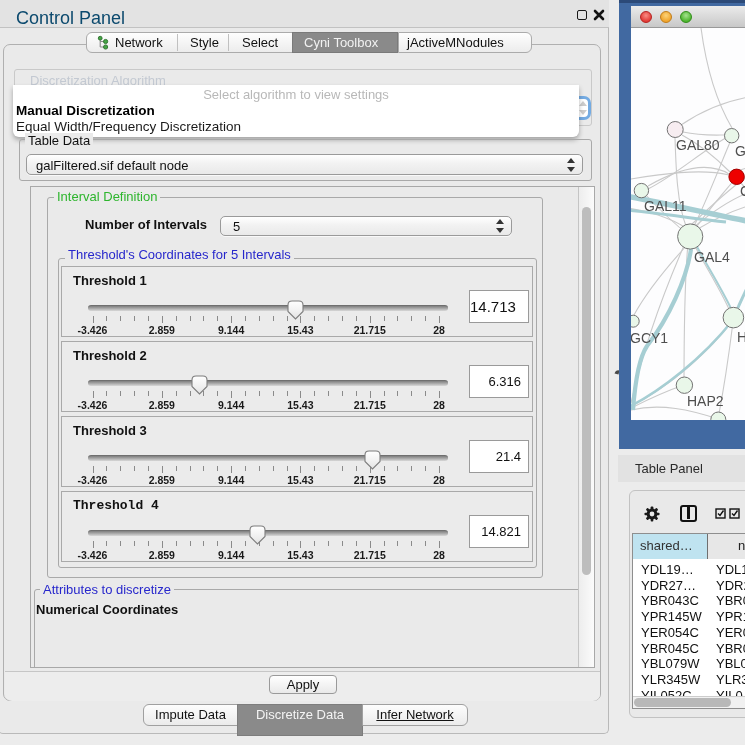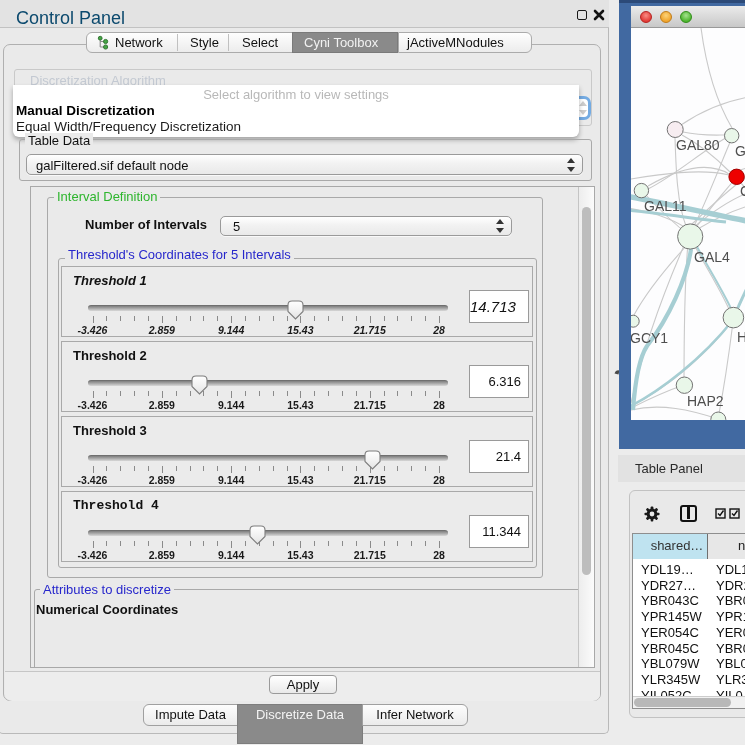--- a/index.html
+++ b/index.html
@@ -73,21 +73,21 @@
   <div class="grouptitle" style="left:23px; top:3px; color:#2db52d;">Interval Definition</div>
   <div class="abs" style="left:54px; top:30px; font-size:13px; font-weight:bold;">Number of Intervals</div>
   <div class="combo" style="left:189px; top:29px; width:292px; height:20px;">
     <span class="ctext" style="left:12px; top:2px;">5</span>
     <div class="spin" style="left:275px; top:2px;"></div>
   </div>
 
   <div class="gbox" style="left:27px; top:71px; width:479px; height:310px;"></div>
   <div class="grouptitle" style="left:34px; top:61px; color:#2727cc;">Threshold's Coordinates for 5 Intervals</div>
   <div id="thresholds">
-      <div class="abs" style="left:30px; top:79px; width:472px; height:71px; border:1px solid #a9a9a9; background:#ebebeb;font-style:italic;">
+      <div class="abs" style="left:30px; top:79px; width:472px; height:71px; border:1px solid #a9a9a9; background:#ebebeb;">
         <div class="abs" style="left:11px; top:6px; font-size:13px; font-weight:bold;">Threshold 1</div>
         <div class="abs" style="left:25.5px; top:38px; width:360px; height:6px; border-radius:3px; background:linear-gradient(#7e7e7e,#aaaaaa 50%,#d8d8d8); border-top:1px solid #6f6f6f;"></div>
         <div class="abs" style="left:30.5px; top:49px; width:1px; height:7px; background:#8a8a8a;"></div>
         <div class="abs" style="left:44.4px; top:49px; width:1px; height:5px; background:#8a8a8a;"></div>
         <div class="abs" style="left:58.2px; top:49px; width:1px; height:5px; background:#8a8a8a;"></div>
         <div class="abs" style="left:72.1px; top:49px; width:1px; height:5px; background:#8a8a8a;"></div>
         <div class="abs" style="left:85.9px; top:49px; width:1px; height:5px; background:#8a8a8a;"></div>
         <div class="abs" style="left:99.8px; top:49px; width:1px; height:7px; background:#8a8a8a;"></div>
         <div class="abs" style="left:113.7px; top:49px; width:1px; height:5px; background:#8a8a8a;"></div>
         <div class="abs" style="left:127.5px; top:49px; width:1px; height:5px; background:#8a8a8a;"></div>
@@ -259,38 +259,38 @@
         <svg style="position:absolute; left:186.5px; top:33px;" width="17" height="20" viewBox="0 0 17 20">
           <defs>
             <linearGradient id="tg3" x1="0" y1="0" x2="0" y2="1">
               <stop offset="0" stop-color="#ffffff"></stop>
               <stop offset="0.5" stop-color="#f2f2f2"></stop>
               <stop offset="1" stop-color="#e3e3e3"></stop>
             </linearGradient>
           </defs>
           <path d="M 1 5 Q 1 1 5 1 L 12 1 Q 16 1 16 5 L 16 11.5 L 8.5 19 L 1 11.5 Z" fill="url(#tg3)" stroke="#7d7d7d" stroke-width="1.1"></path>
         </svg>
-        <div class="abs" style="left:407px; top:23px; width:60px; height:33px; background:#fff; border:1px solid #9a9a9a; font-size:13px; text-align:right; line-height:31px; padding-right:7px;">11.344</div>
+        <div class="abs" style="left:407px; top:23px; width:60px; height:33px; background:#fff; border:1px solid #9a9a9a; font-size:13px; text-align:right; line-height:31px; padding-right:7px;">14.821</div>
       </div>
     </div>
 
   <div class="gbox" style="left:3px; top:402px; width:553px; height:110px;"></div>
   <div class="grouptitle" style="left:9px; top:396px; color:#2727cc;">Attributes to discretize</div>
   <div class="abs" style="left:5px; top:415px; font-size:13px; font-weight:bold;">Numerical Coordinates</div>
 </div>
 
 <div class="abs" style="left:578px; top:187px; width:16px; height:480px; background:linear-gradient(to right,#ededed,#fbfbfb); border-left:1px solid #c4c4c4;"></div>
 <div class="abs" style="left:582px; top:207px; width:9px; height:368px; background:#bdbdbd; border-radius:4.5px;"></div>
 
 <div class="abs" style="left:5px; top:671px; width:595px; height:30px; background:#ededed; border-top:1px solid #c6c6c6; border-radius:0 0 7px 7px;"></div>
 <div class="abs" style="left:269px; top:675px; width:68px; height:19px; background:linear-gradient(#ffffff,#e9e9e9); border:1px solid #9a9a9a; border-radius:4px; text-align:center; font-size:13px; line-height:17px;">Apply</div>
 
 <div class="abs" style="left:143px; top:704px; width:95px; height:22px; background:linear-gradient(#fdfdfd,#ebebeb); border:1px solid #a0a0a0; border-radius:6px 0 0 6px; text-align:center; font-size:13px; line-height:20px;">Impute Data</div>
-<div class="abs" style="left:237px; top:704px; width:126px; height:40px; background:#8a8a8a; border:1px solid #7d7d7d; text-align:center; font-size:13px; line-height:20px; color:#f4f4f4;">Discretize Data</div>
-<div class="abs" style="left:362px; top:704px; width:106px; height:22px; background:linear-gradient(#fdfdfd,#ebebeb); border:1px solid #a0a0a0; border-radius:0 6px 6px 0; text-align:center; font-size:13px; line-height:20px;">Infer Network</div>
+<div class="abs" style="left:237px; top:704px; width:126px; height:32px; background:#8a8a8a; border:1px solid #7d7d7d; text-align:center; font-size:13px; line-height:20px; color:#f4f4f4;">Discretize Data</div>
+<div class="abs" style="left:362px; top:704px; width:106px; height:22px; background:linear-gradient(#fdfdfd,#ebebeb); border:1px solid #a0a0a0; border-radius:0 6px 6px 0; text-align:center; font-size:13px; line-height:20px;text-decoration:underline;">Infer Network</div>
 
 <svg class="abs" style="left:614px; top:368px;" width="7" height="8" viewBox="0 0 7 8">
     <path d="M 0.5 5.5 Q 2 1.5 5.5 2.5 L 4.5 6.5 Z" fill="#4a4a4a"></path>
   </svg>
 
 <div class="abs" style="left:619px; top:0; width:126px; height:449px; background:#4169a1; border-top:3px solid #2c4a78;"></div>
 <div class="abs" style="left:631px; top:6px; width:114px; height:22px; background:linear-gradient(#ebebeb,#c8c8c8); border-bottom:1px solid #999;"></div>
 <div class="abs" style="left:640px; top:11px; width:12px; height:12px; border-radius:6px; background:radial-gradient(circle at 50% 35%, #f98d85, #e23b36 70%); border:1px solid #b5211f;"></div>
 <div class="abs" style="left:660px; top:11px; width:12px; height:12px; border-radius:6px; background:radial-gradient(circle at 50% 35%, #fcd37a, #f0a42c 70%); border:1px solid #c07c18;"></div>
 <div class="abs" style="left:680px; top:11px; width:12px; height:12px; border-radius:6px; background:radial-gradient(circle at 50% 35%, #a5e28f, #4db52e 70%); border:1px solid #2f8c18;"></div>
@@ -378,21 +378,21 @@
 <svg class="abs" style="left:715px; top:508px;" width="11" height="11" viewBox="0 0 11 11">
     <rect x="1" y="1" width="9" height="9" fill="none" stroke="#111" stroke-width="1.4"></rect>
     <path d="M3 5.5 L5 7.5 L8.5 2.5" stroke="#111" stroke-width="1.4" fill="none"></path>
   </svg>
 <svg class="abs" style="left:729px; top:508px;" width="11" height="11" viewBox="0 0 11 11">
     <rect x="1" y="1" width="9" height="9" fill="none" stroke="#111" stroke-width="1.4"></rect>
     <path d="M3 5.5 L5 7.5 L8.5 2.5" stroke="#111" stroke-width="1.4" fill="none"></path>
   </svg>
 
 <div class="abs" id="tbl" style="left:632px; top:533px; width:116px; height:176px; background:#fff; border:1px solid #8e8e8e; overflow:hidden; font-size:13px;">
-  <div class="abs" style="left:0; top:0; width:74px; height:25px; background:#bfe3f0; text-align:center; line-height:24px; color:#333;"><span style="position:relative;left:7px;">shared…</span></div>
+  <div class="abs" style="left:0; top:0; width:74px; height:25px; background:#bfe3f0; line-height:24px; color:#333;"><span style="position:relative;left:7px;">shared…</span></div>
   <div class="abs" style="left:74px; top:0; width:1px; height:25px; background:#6f6f6f;"></div>
   <div class="abs" style="left:75px; top:0; width:60px; height:25px; background:#e7e7e7; line-height:24px; color:#222;"><span style="position:relative;left:30px;">n</span></div>
   <div class="abs" id="rows" style="left:0; top:27px; width:112px;">
       <div style="position:absolute; left:8px; top:1px; font-size:13px;">YDL19…</div>
       <div style="position:absolute; left:83px; top:1px; font-size:13px;">YDL1</div>
       <div style="position:absolute; left:8px; top:16.7px; font-size:13px;">YDR27…</div>
       <div style="position:absolute; left:83px; top:16.7px; font-size:13px;">YDR2</div>
       <div style="position:absolute; left:8px; top:32.4px; font-size:13px;">YBR043C</div>
       <div style="position:absolute; left:83px; top:32.4px; font-size:13px;">YBR0</div>
       <div style="position:absolute; left:8px; top:48.099999999999994px; font-size:13px;">YPR145W</div>

